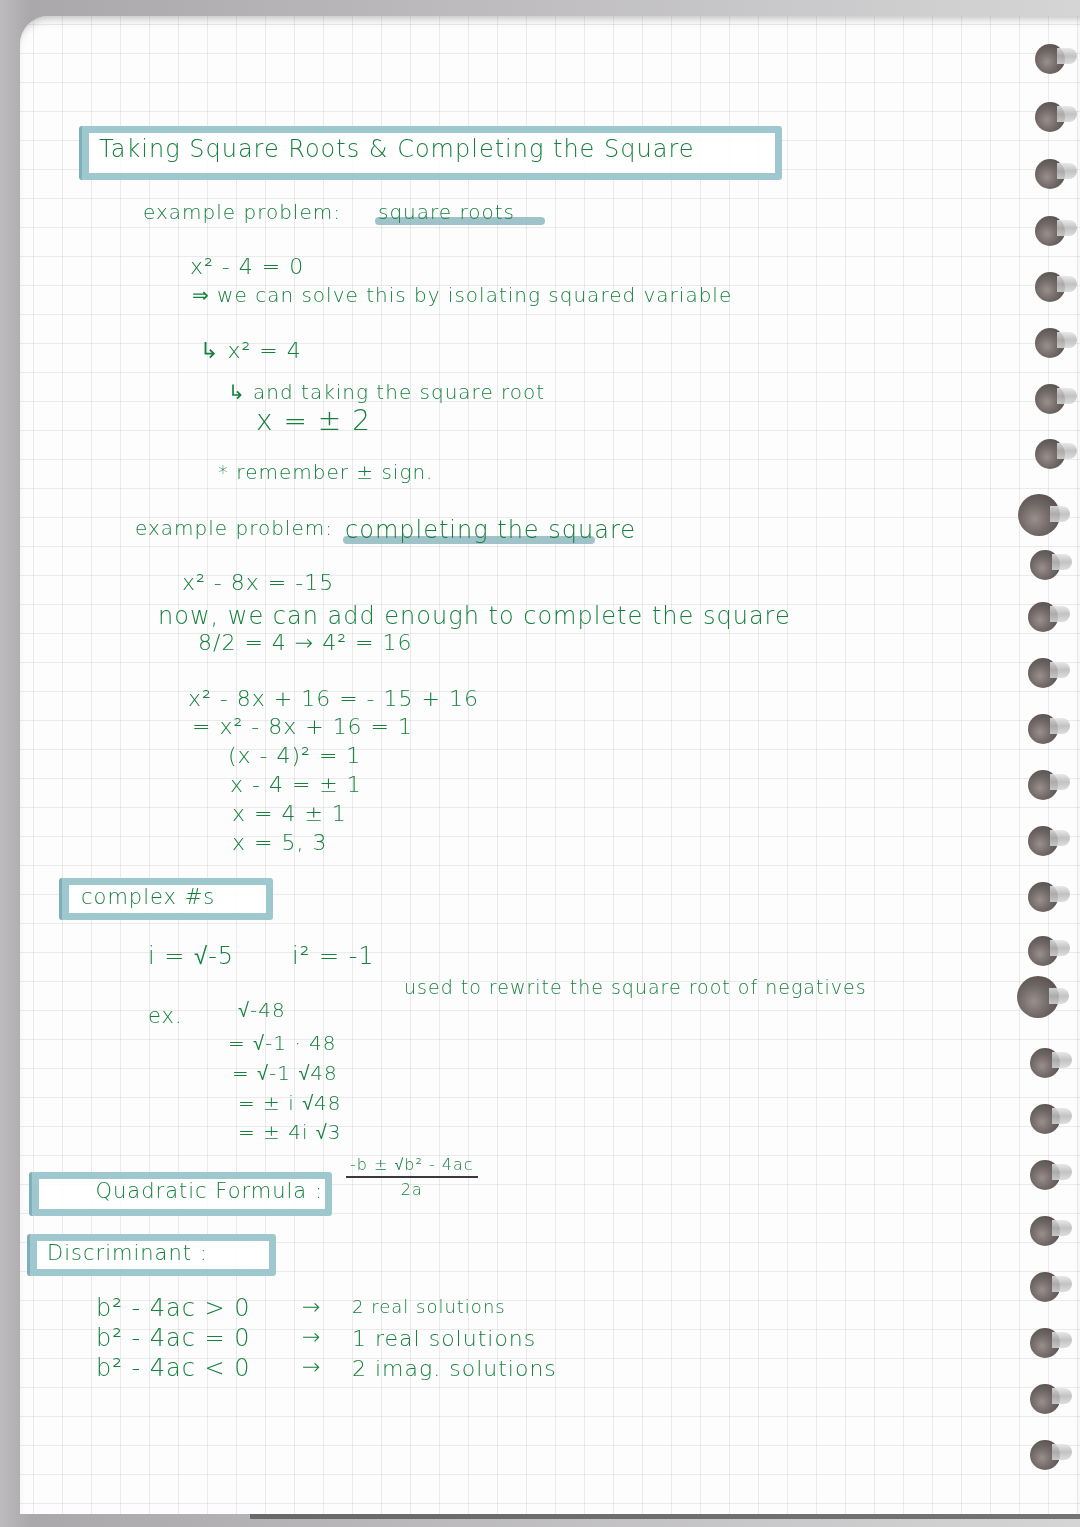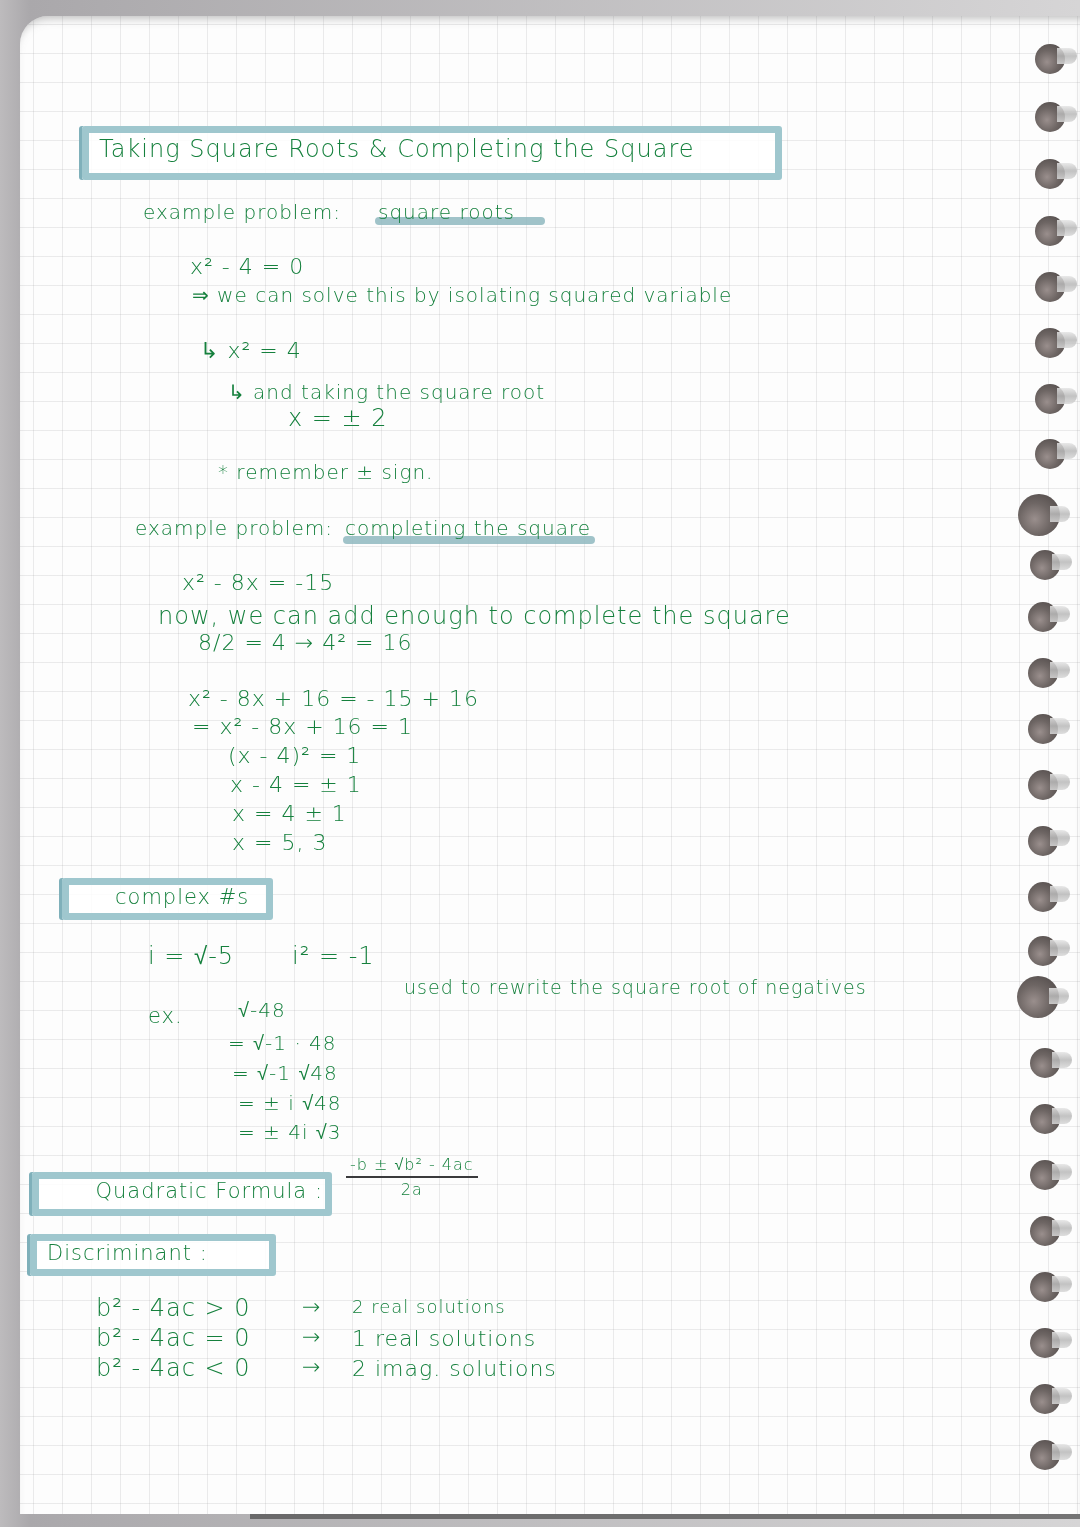--- a/index.html
+++ b/index.html
@@ -195,39 +195,39 @@
 </div>
 
 <span class="hand" style="left:143px;top:200px;font-size:20px;">example problem:</span>
 <div class="underline-hl" style="left:375px;top:217px;width:170px;"></div>
 <span class="hand" style="left:378px;top:200px;font-size:20px;">square roots</span>
 
 <span class="hand" style="left:190px;top:254px;font-size:22px;">x² - 4 = 0</span>
 <span class="hand" style="left:192px;top:283px;font-size:20px;">⇒ we can solve this by isolating squared variable</span>
 <span class="hand" style="left:200px;top:338px;font-size:22px;">↳ x² = 4</span>
 <span class="hand" style="left:228px;top:372px;font-size:20px;margin-top:8px;">↳ and taking the square root</span>
-<span class="hand" style="left:256px;top:404px;font-size:24px;margin-left:32px;">x = ± 2</span>
+<span class="hand" style="left:256px;top:404px;font-size:28px;">x = ± 2</span>
 <span class="hand" style="left:218px;top:460px;font-size:20px;">* remember ± sign.</span>
 
 <span class="hand" style="left:135px;top:516px;font-size:20px;">example problem:</span>
 <div class="underline-hl" style="left:343px;top:536px;width:252px;"></div>
-<span class="hand" style="left:345px;top:516px;font-size:20px;text-align:center;">completing the square</span>
+<span class="hand" style="left:345px;top:516px;font-size:24px;text-align:center;">completing the square</span>
 
 <span class="hand" style="left:182px;top:570px;font-size:22px;">x² - 8x = -15</span>
 <span class="hand" style="left:158px;top:602px;font-size:24px;">now, we can add enough to complete the square</span>
 <span class="hand" style="left:198px;top:630px;font-size:22px;">8/2 = 4 → 4² = 16</span>
 <span class="hand" style="left:188px;top:686px;font-size:22px;">x² - 8x + 16 = - 15 + 16</span>
 <span class="hand" style="left:192px;top:714px;font-size:22px;">= x² - 8x + 16 = 1</span>
 <span class="hand" style="left:228px;top:743px;font-size:22px;">(x - 4)² = 1</span>
 <span class="hand" style="left:230px;top:772px;font-size:22px;">x - 4 = ± 1</span>
 <span class="hand" style="left:232px;top:801px;font-size:22px;">x = 4 ± 1</span>
 <span class="hand" style="left:232px;top:830px;font-size:22px;">x = 5, 3</span>
 
 <div class="box" style="left:62px;top:878px;width:185px;height:28px;padding:0 0 0 12px;">
-  <span class="hand" style="font-size:21px;margin-left:34px;">complex #s</span>
+  <span class="hand" style="font-size:21px;">complex #s</span>
 </div>
 <span class="hand" style="left:148px;top:942px;font-size:24px;">i = √-5</span>
 <span class="hand" style="left:292px;top:942px;font-size:24px;">i² = -1</span>
 <span class="hand" style="left:404px;top:976px;font-size:19px;">used to rewrite the square root of negatives</span>
 
 <span class="hand" style="left:148px;top:1004px;font-size:21px;">ex.</span>
 <span class="hand" style="left:238px;top:998px;font-size:20px;">√-48</span>
 <span class="hand" style="left:228px;top:1031px;font-size:20px;">= √-1 · 48</span>
 <span class="hand" style="left:232px;top:1061px;font-size:20px;">= √-1  √48</span>
 <span class="hand" style="left:238px;top:1091px;font-size:20px;">= ± i √48</span>

